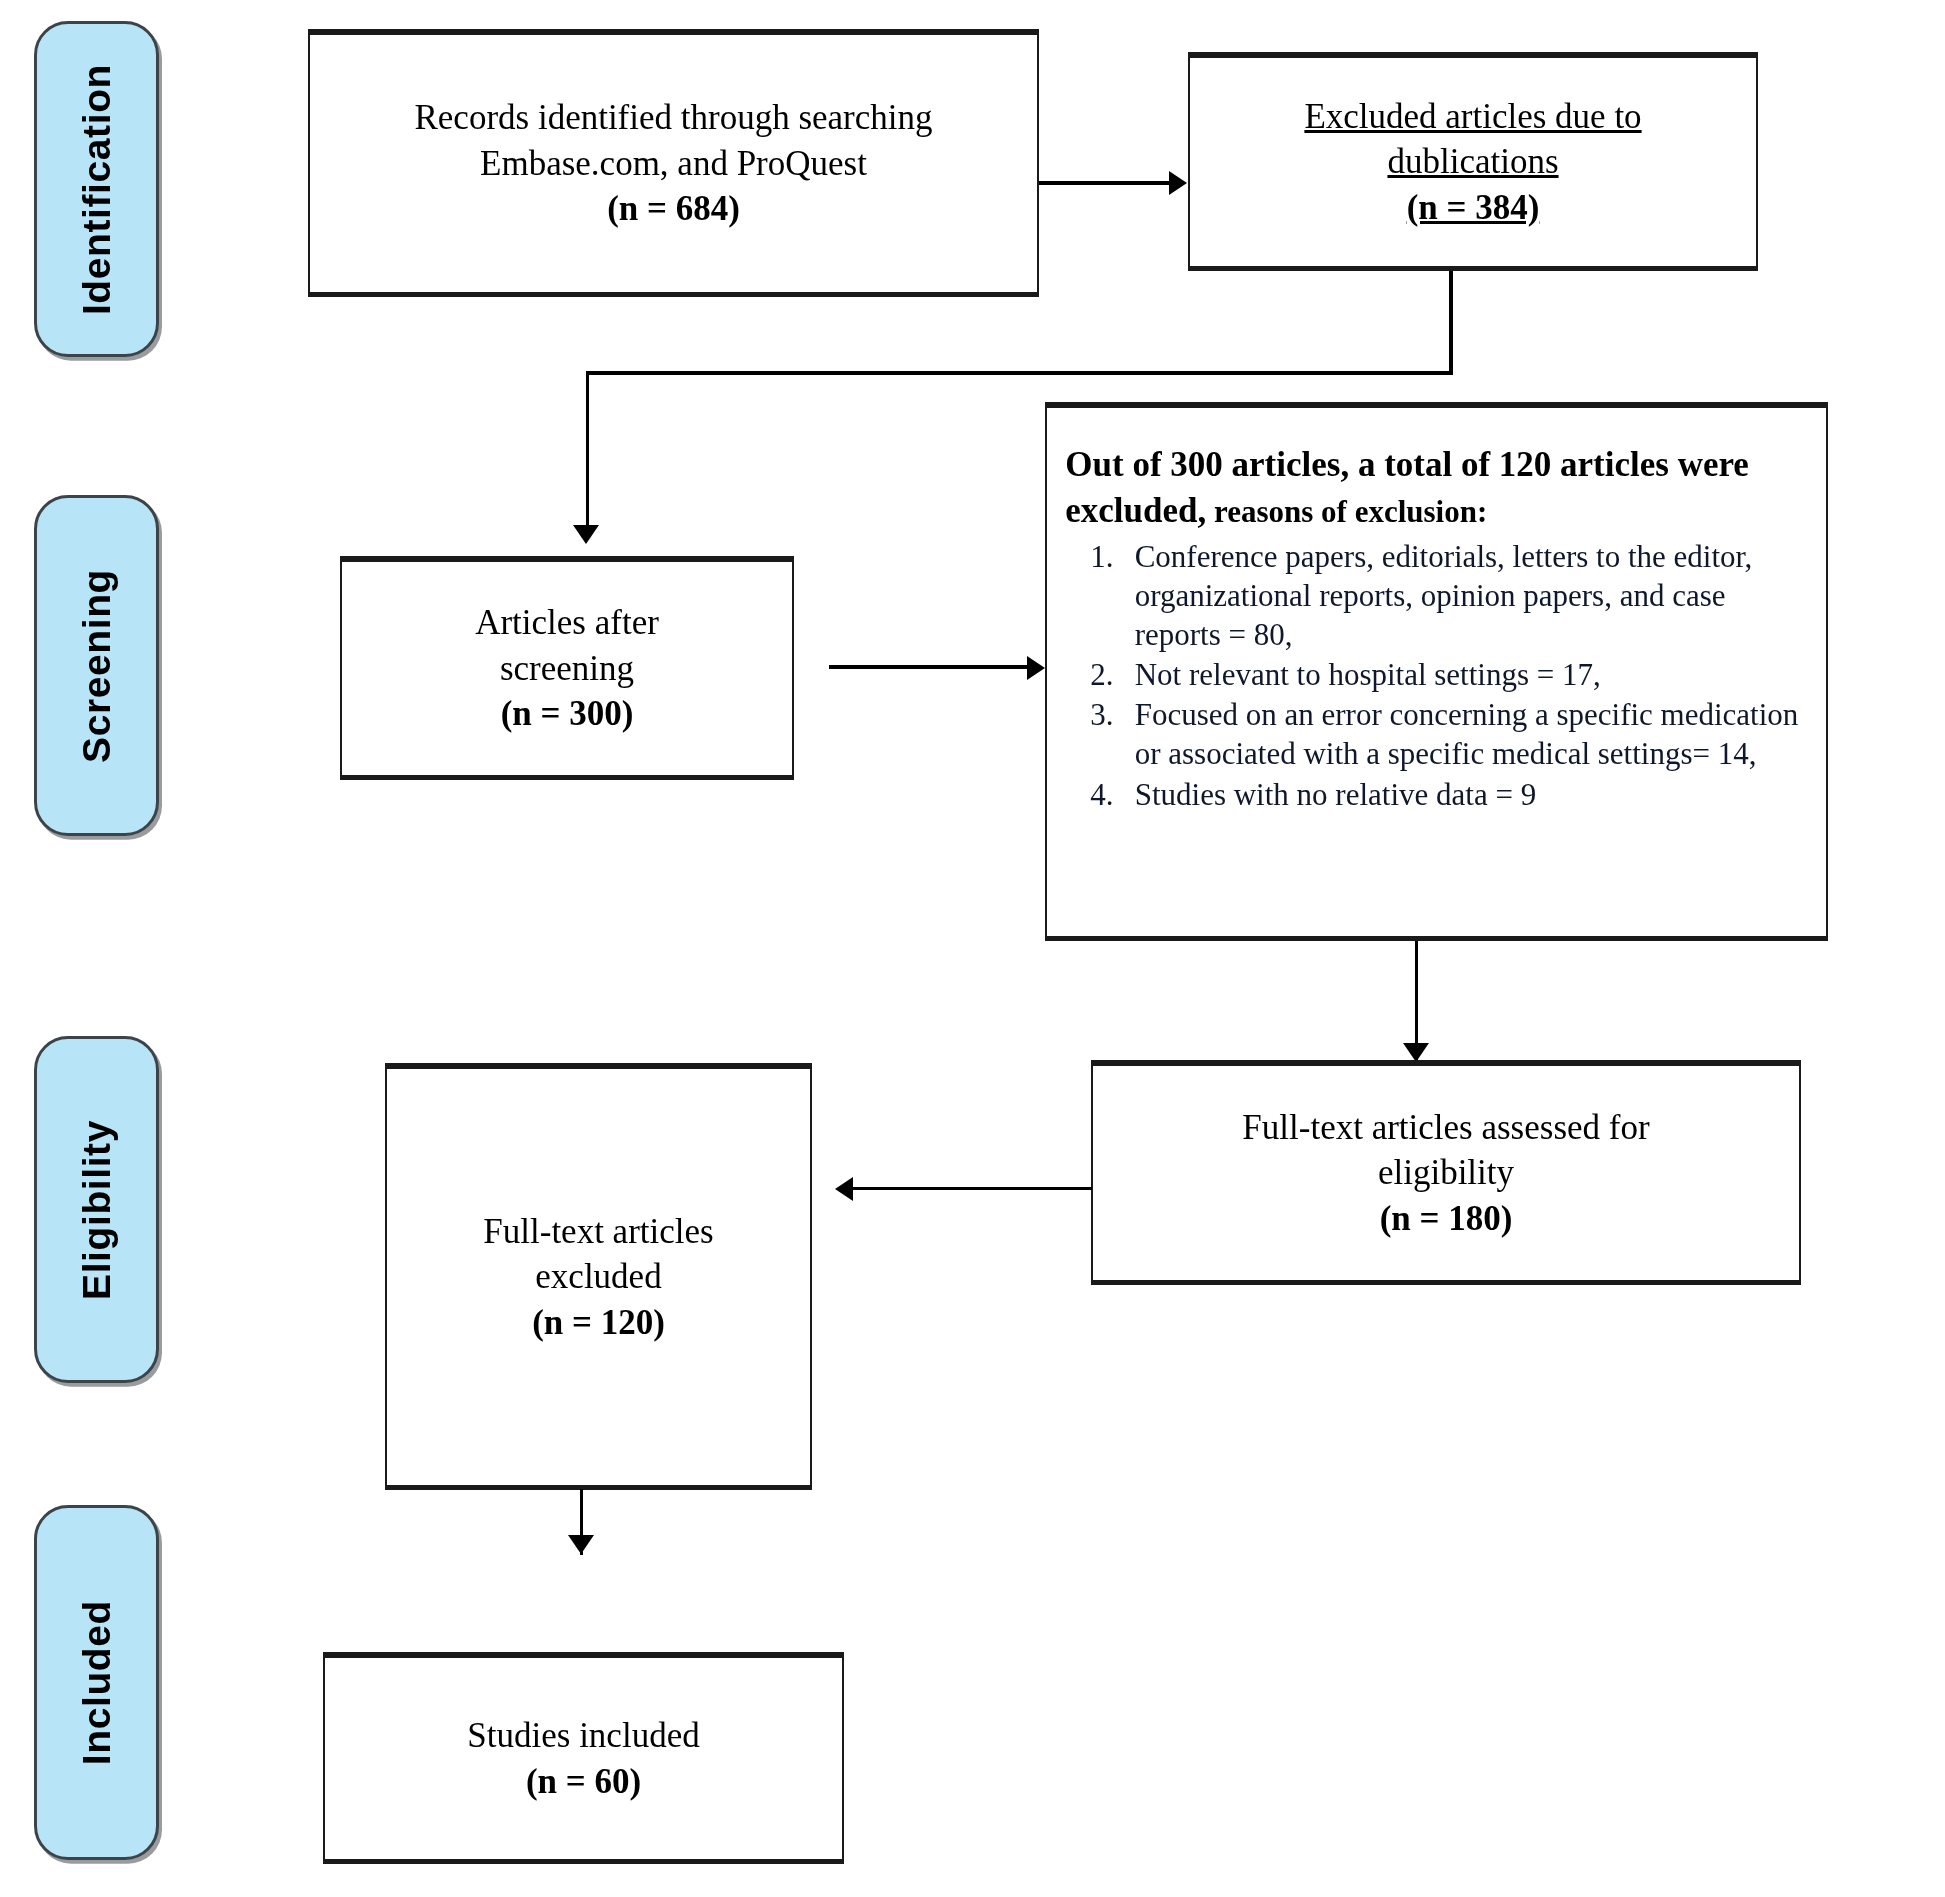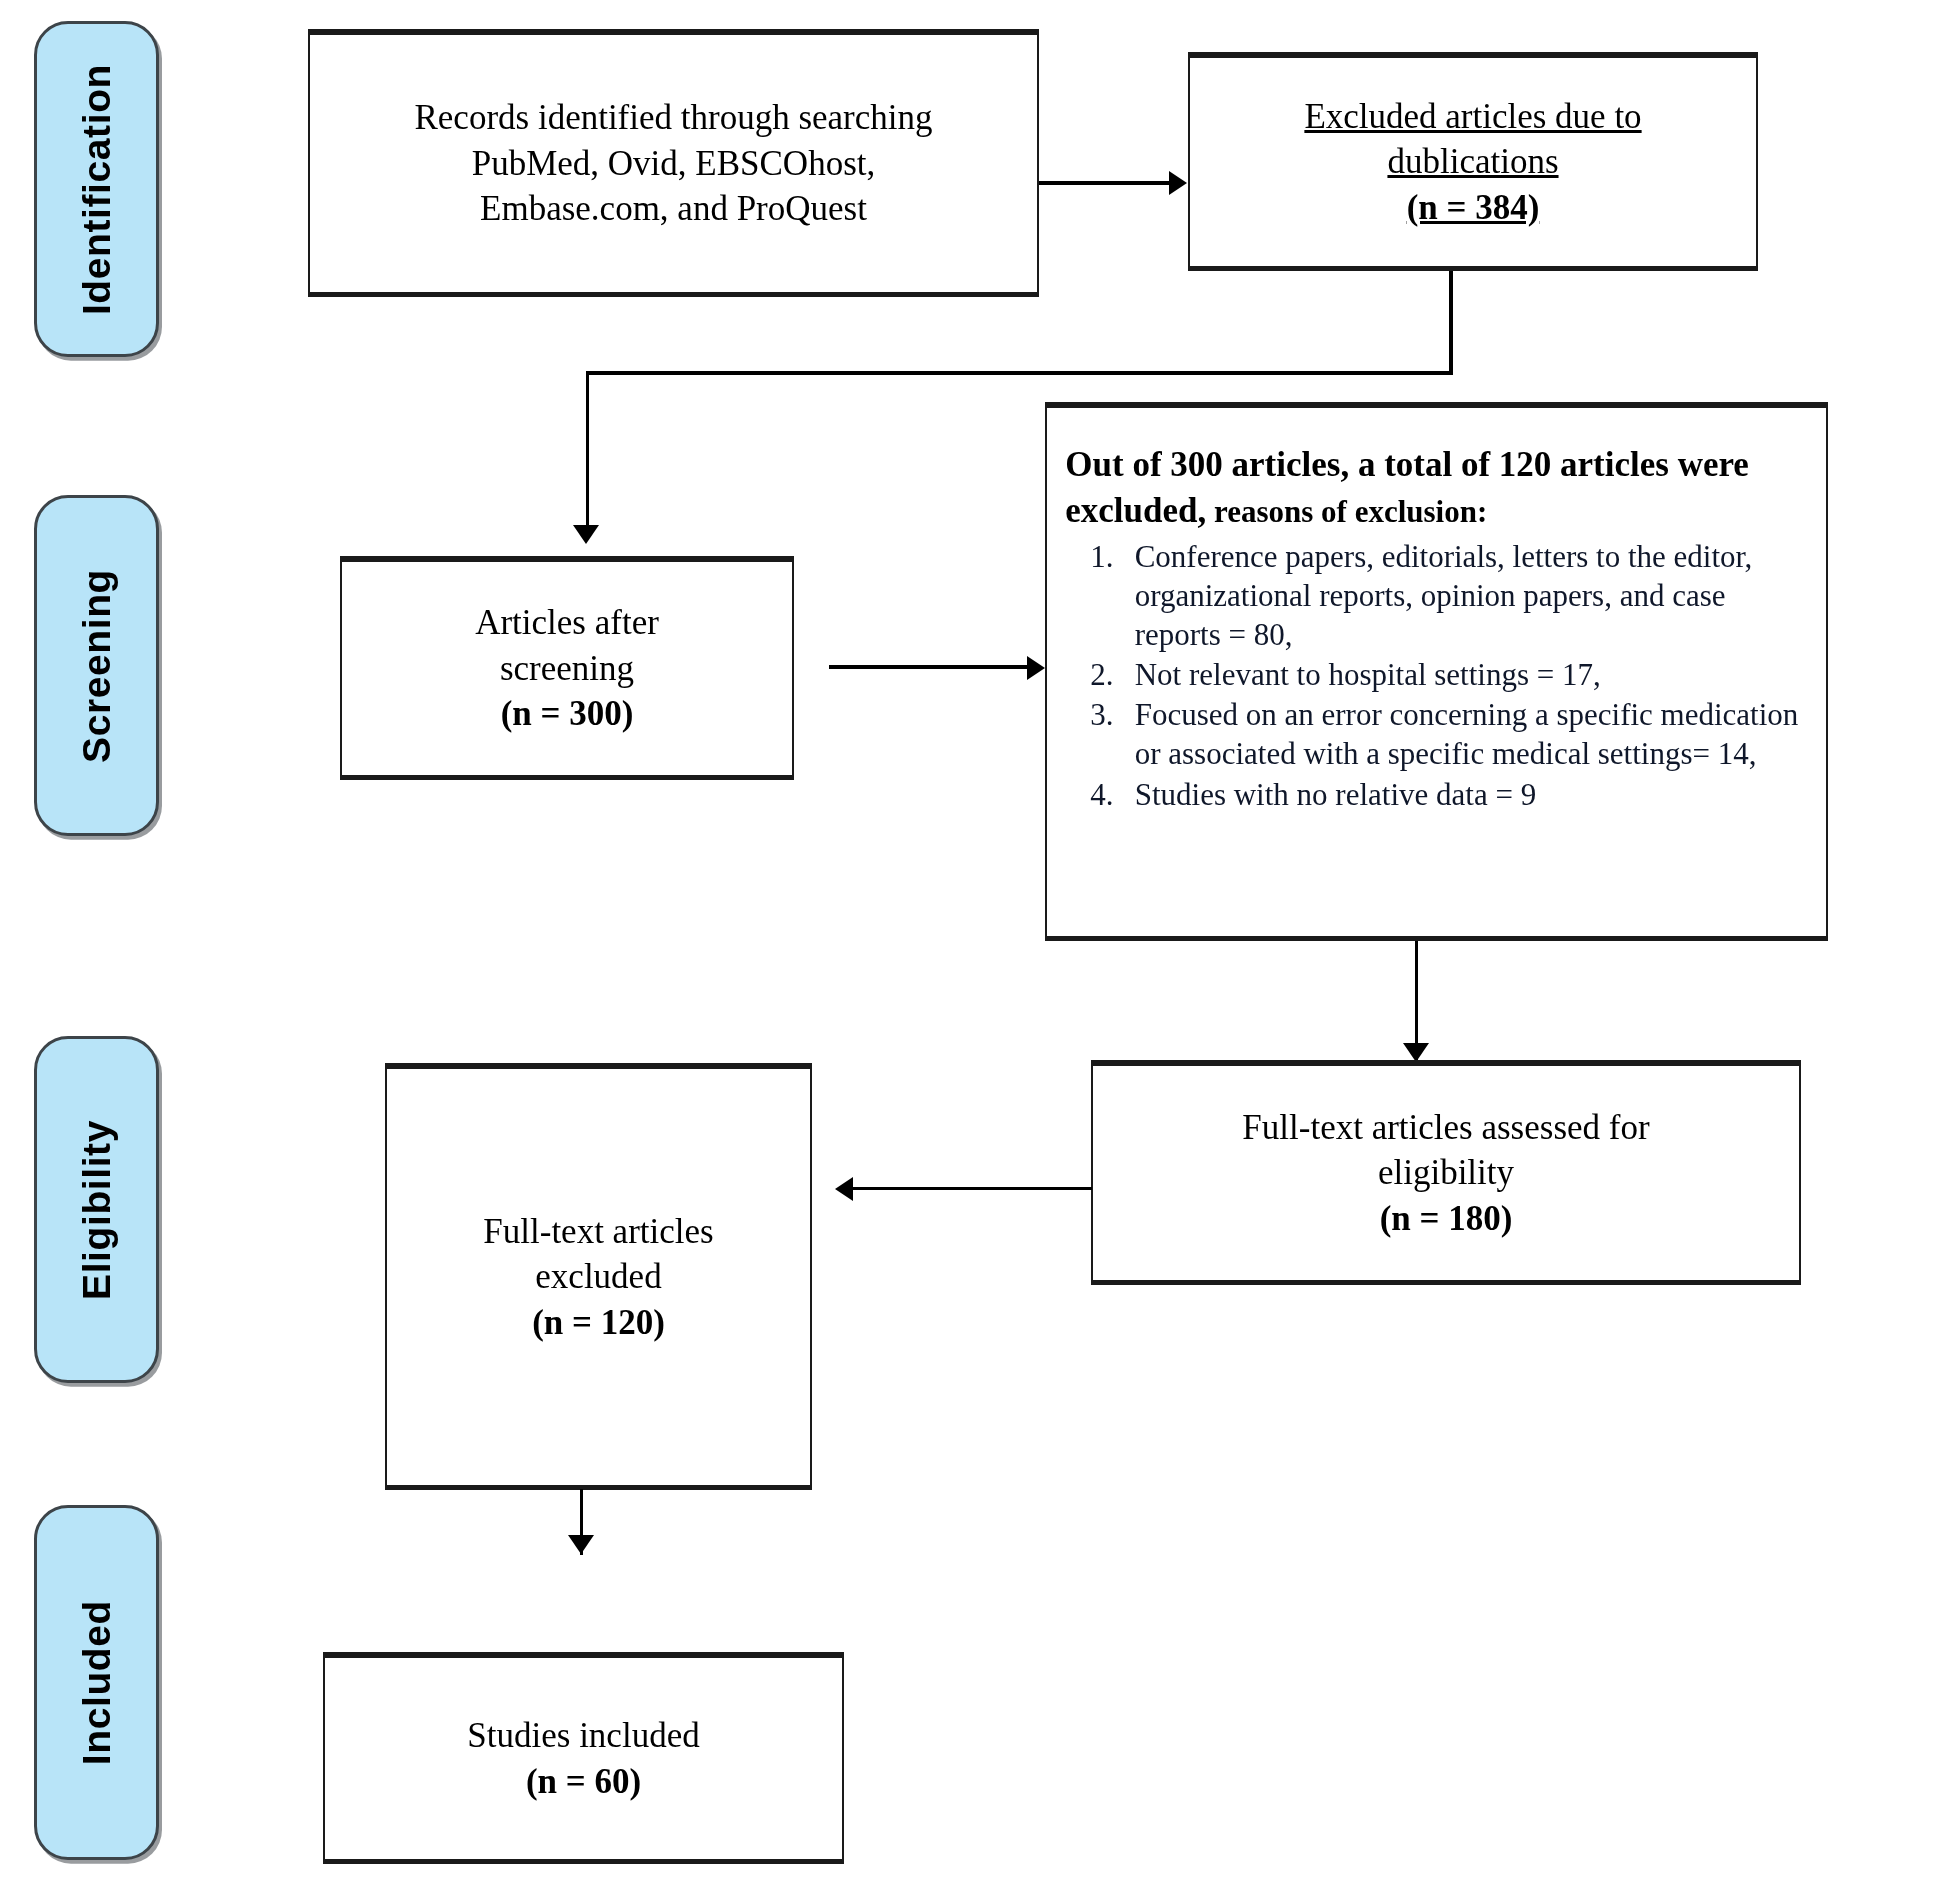--- a/index.html
+++ b/index.html
@@ -95,22 +95,22 @@
     <span class="pill-label">Eligibility</span>
   </div>
 
   <div class="pill" style="left:34px;  top:1505px; width:125px; height:355px;">
     <span class="pill-label">Included</span>
   </div>
 
   <div class="box" style="left:308px; top:29px; width:731px; height:268px;">
     <div class="box-text">
       <span class="ln">Records identified through searching</span>
-      <span class="ln">PubMed, Ovid, EBSCOhost,</span>
       <span class="ln">Embase.com, and ProQuest</span>
+      <span class="ln nline">(n = 684)</span>
     </div>
   </div>
 
   <div class="box" style="left:1188px; top:52px; width:570px; height:219px;text-decoration:underline;">
     <div class="box-text">
       <span class="ln">Excluded articles due to</span>
       <span class="ln">dublications</span>
       <span class="ln nline">(n = 384)</span>
     </div>
   </div>

